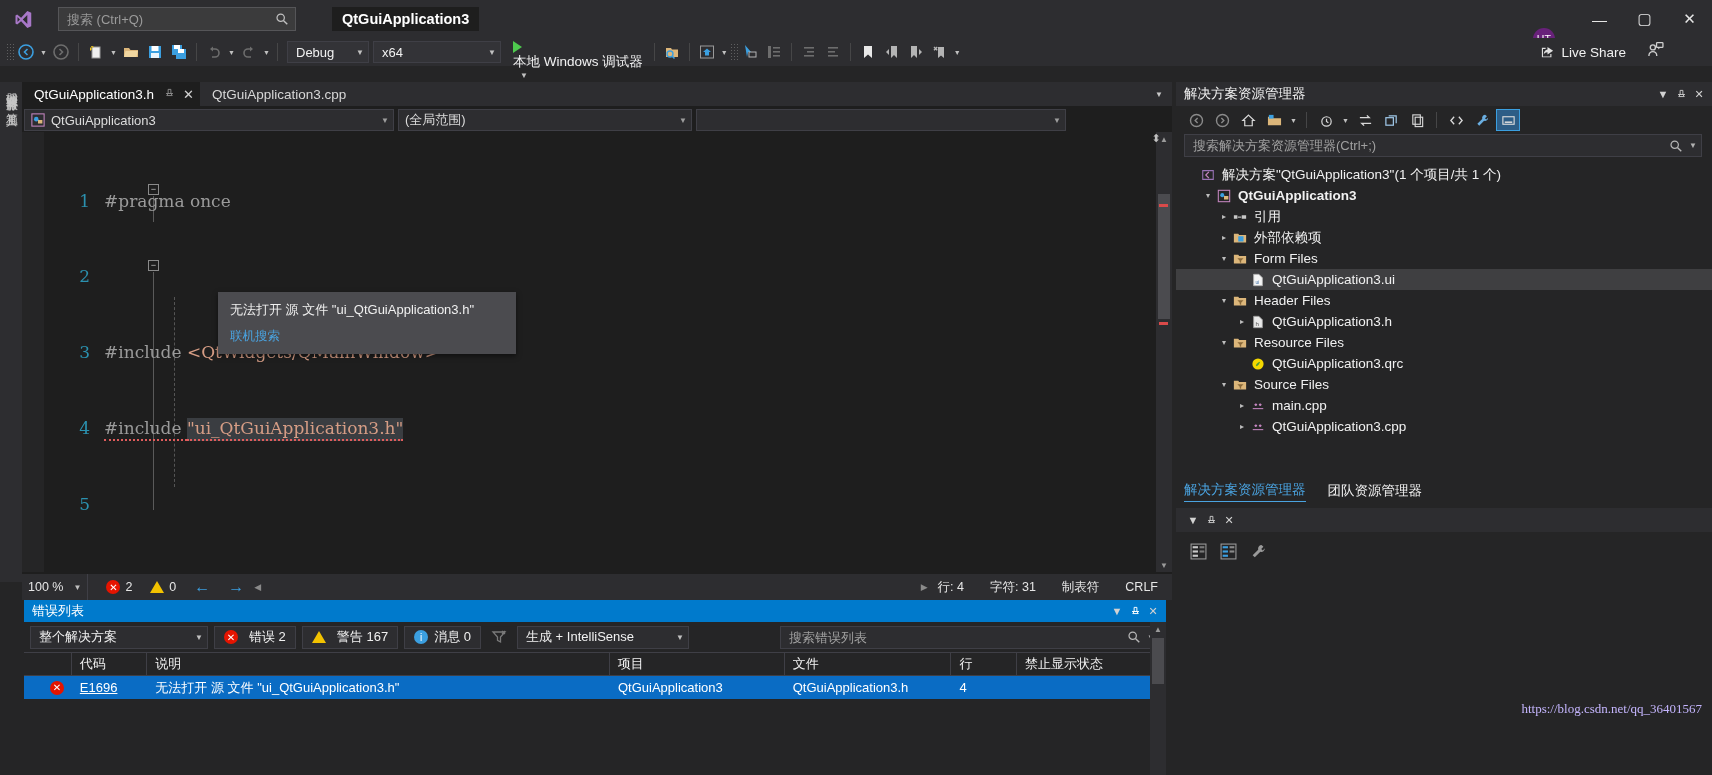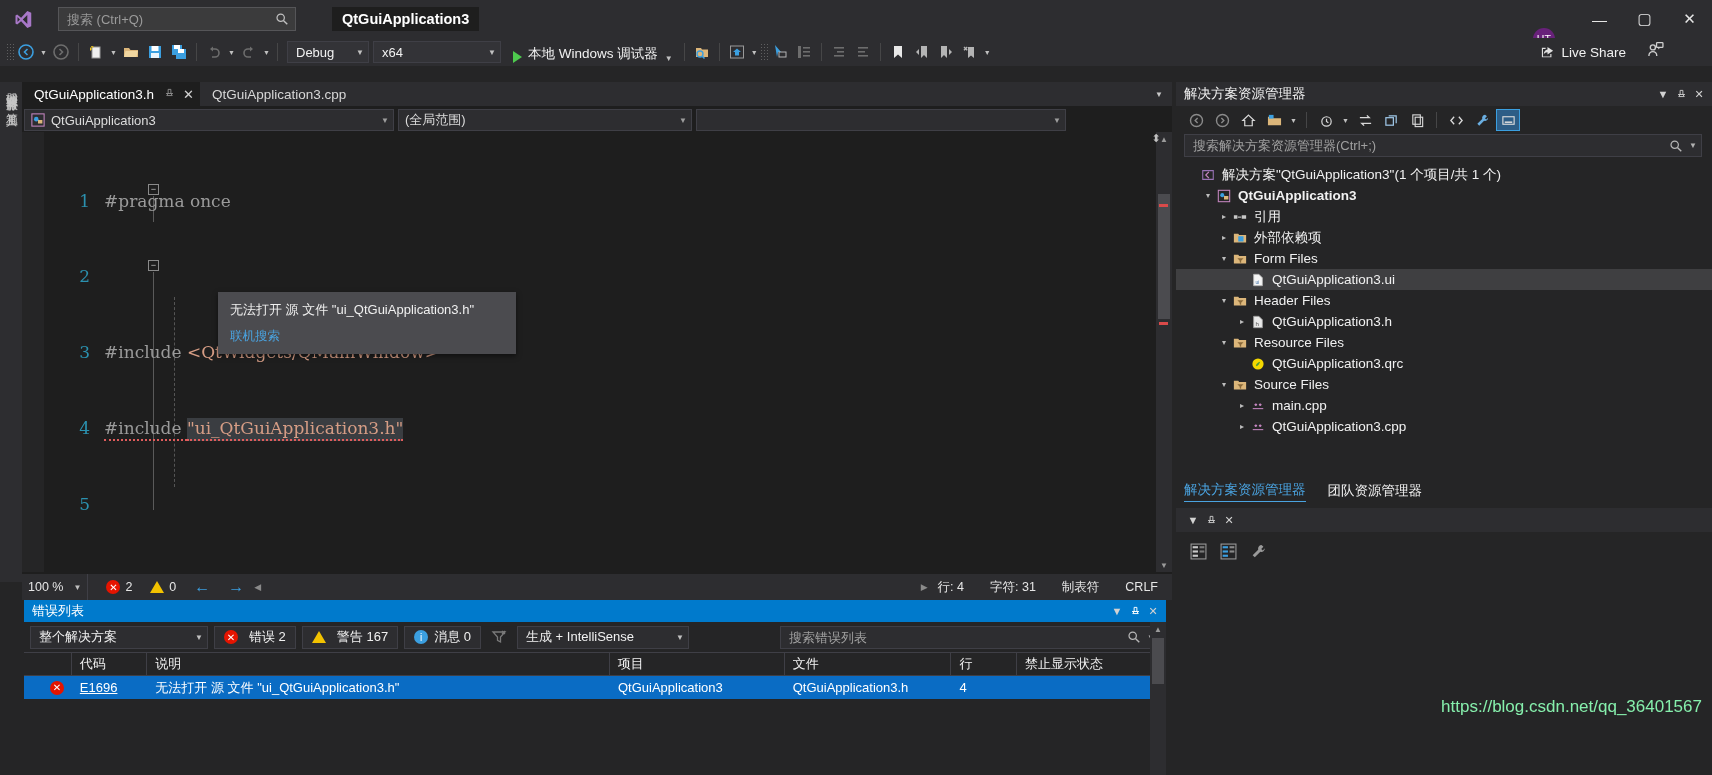--- a/index.html
+++ b/index.html
@@ -65,21 +65,21 @@
   .tb-btn { width: 24px; height: 22px; display: flex; align-items: center; justify-content: center; }
   .tb-caret { width: 11px; height: 22px; display: flex; align-items: center; justify-content: center;
               color: #c0c0c0; font-size: 7px; }
   .combo {
     height: 22px; background: #333337; border: 1px solid #3f3f46; color: #f1f1f1;
     font-size: 13px; display: flex; align-items: center; padding: 0 4px 0 8px;
     margin-left: 4px;
   }
   .combo .cval { flex: 1; white-space: nowrap; }
   .combo .cc { color: #c0c0c0; font-size: 8px; margin-left: 8px; }
-  .run-btn { display: flex; align-items: flex-end; height: 22px; padding: 0 6px; margin-left: 6px; font-size: 13.5px; }
+  .run-btn { display: flex; align-items: flex-start; height: 22px; padding: 0 6px; margin-left: 6px; font-size: 13.5px; flex-direction: column; }
   .tri { width: 0; height: 0; border-left: 9px solid #4ec94e; border-top: 6px solid transparent;
          border-bottom: 6px solid transparent; margin-right: 6px; }
   .live-share {
     position: absolute; right: 86px; top: 0; height: 28px; display: flex;
     align-items: center; font-size: 13.5px; color: #f1f1f1;
   }
   .ls-icon { margin-right: 6px; display: flex; }
 
   
   .rail {
@@ -235,22 +235,22 @@
   }
   .gh { padding-left: 8px; border-right: 1px solid #3f3f46; height: 24px; display: flex; align-items: center; }
   .el-row { height: 23px; display: flex; align-items: center; font-size: 13px; background: #0a6cc4; color: #ffffff; }
   .el-row .cell { padding-left: 8px; height: 23px; display: flex; align-items: center; overflow: hidden; white-space: nowrap; }
   .el-row2 { height: 22px; display: flex; align-items: center; font-size: 13px; color: #d4d4d4; }
   .ulink { text-decoration: underline; }
   .el-scroll { position: absolute; right: 0; top: 22px; width: 16px; bottom: 0; background: #2d2d30; }
   .el-thumb { position: absolute; left: 2px; top: 16px; width: 12px; height: 46px; background: #4b4b4f; }
 
   .watermark {
-    position: absolute; right: 10px; bottom: 58px; font-size: 17px; color: #86efac;
-    font-family: Liberation Sans, sans-serif;
+    position: absolute; right: 10px; bottom: 58px; font-size: 13px; color: #c4b5fd;
+    font-family: Liberation Serif, serif;
   }
   .splitter-v { position: absolute; left: 1172px; top: 82px; width: 4px; height: 518px; background: #252526; }
   .sizer { position: absolute; left: 1155px; top: 133px; width: 16px; height: 20px;
            display: flex; align-items: center; justify-content: center; color: #c0c0c0; font-size: 11px; }
 </style>
 </head>
 <body>
 
 <div id="app">
 

